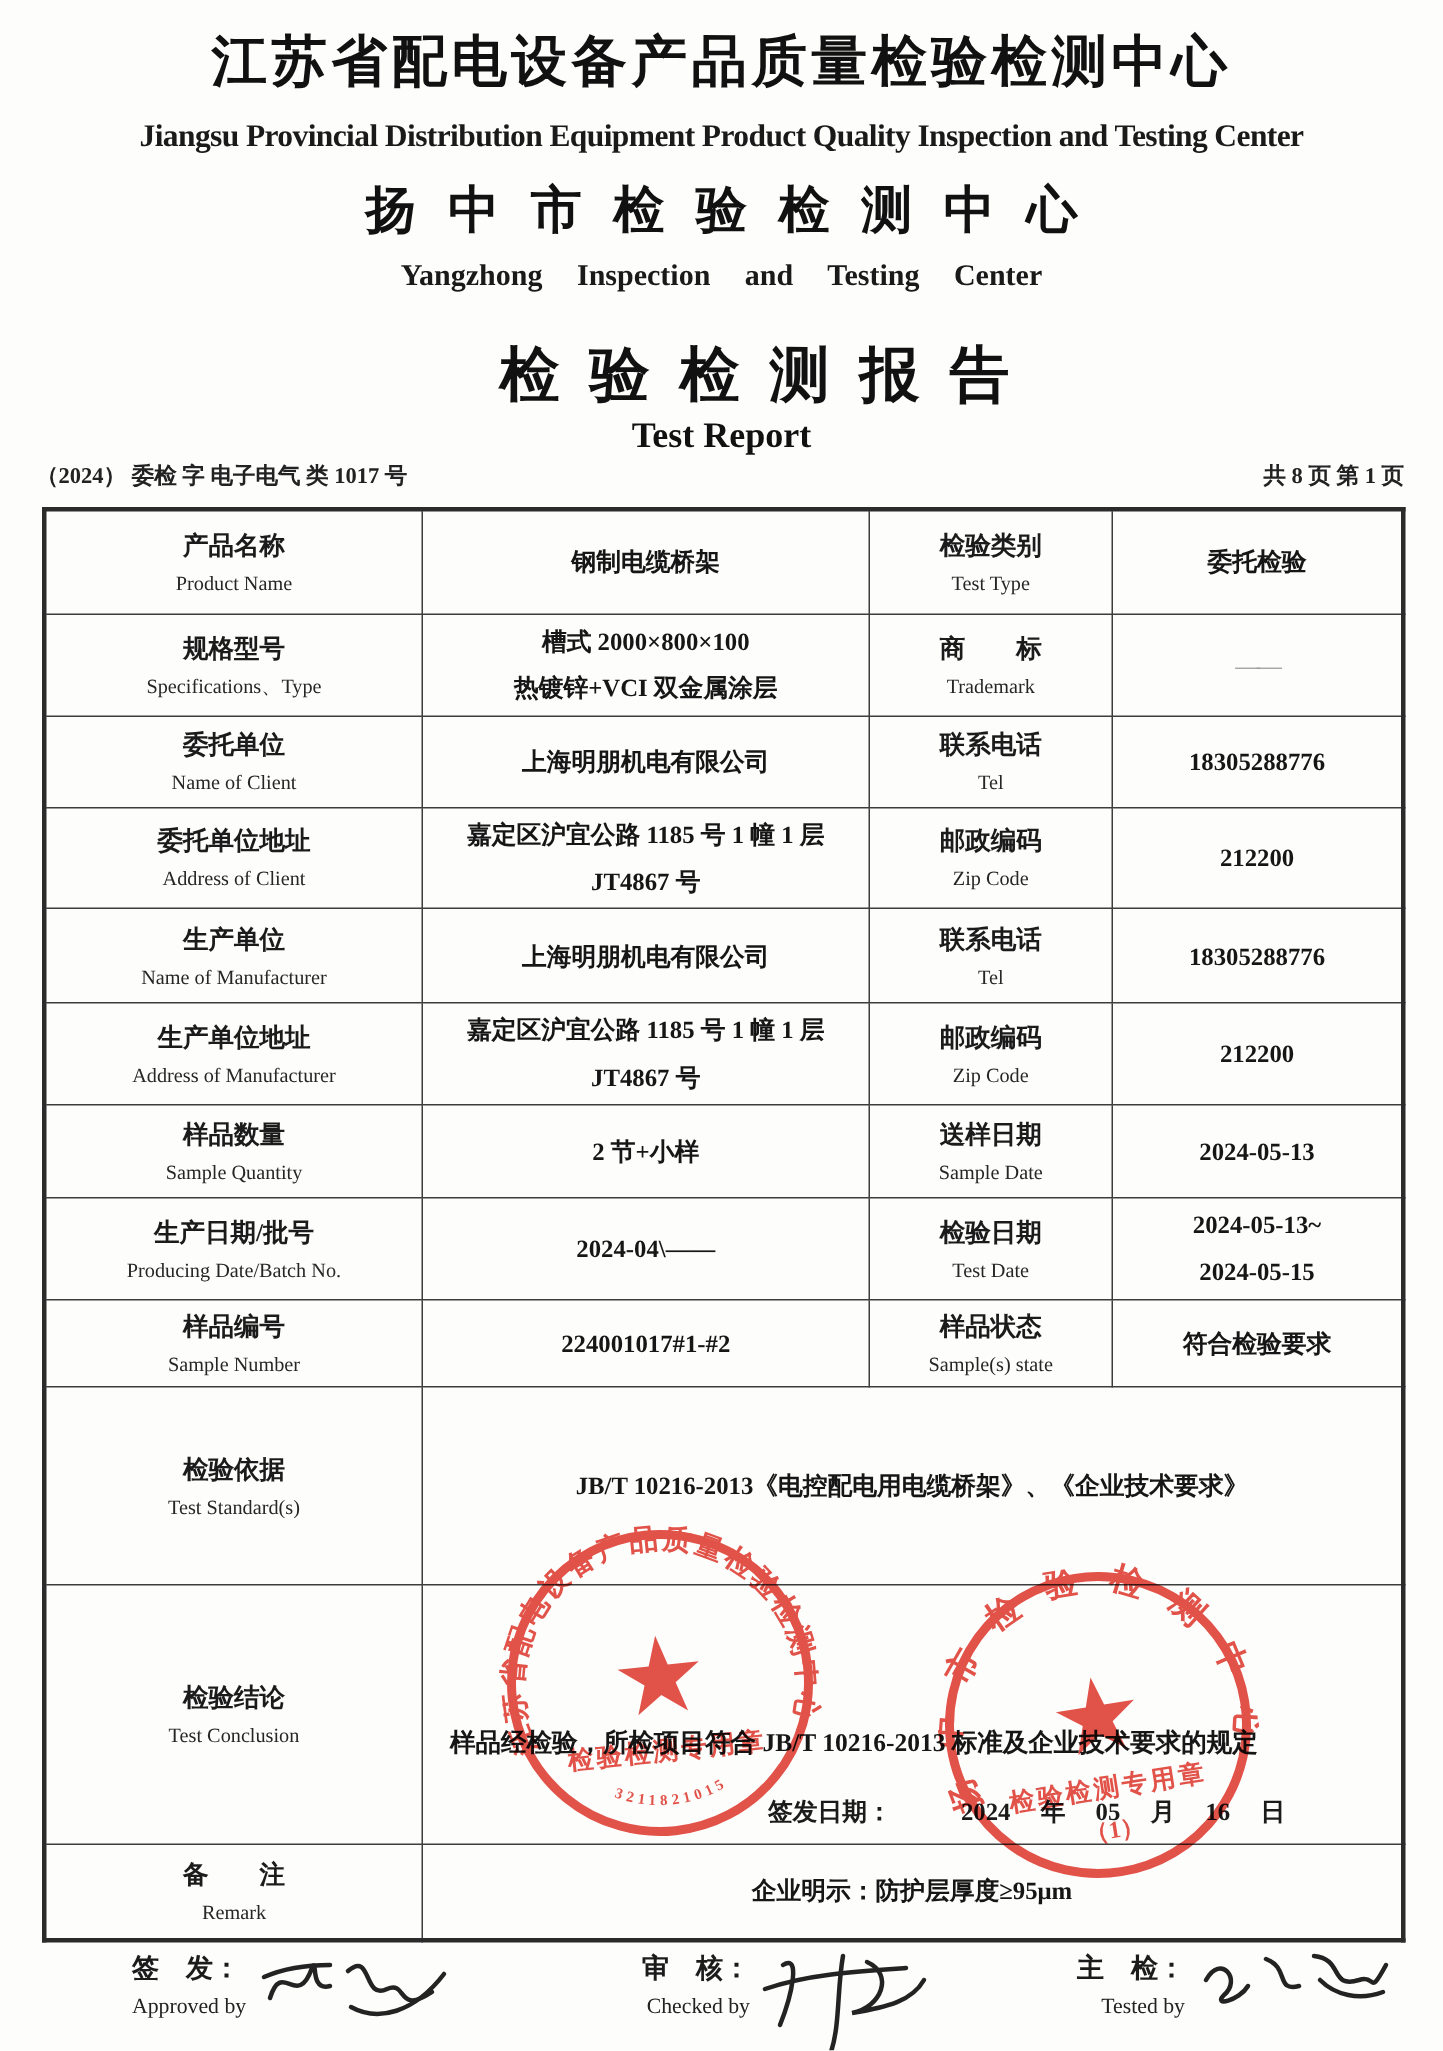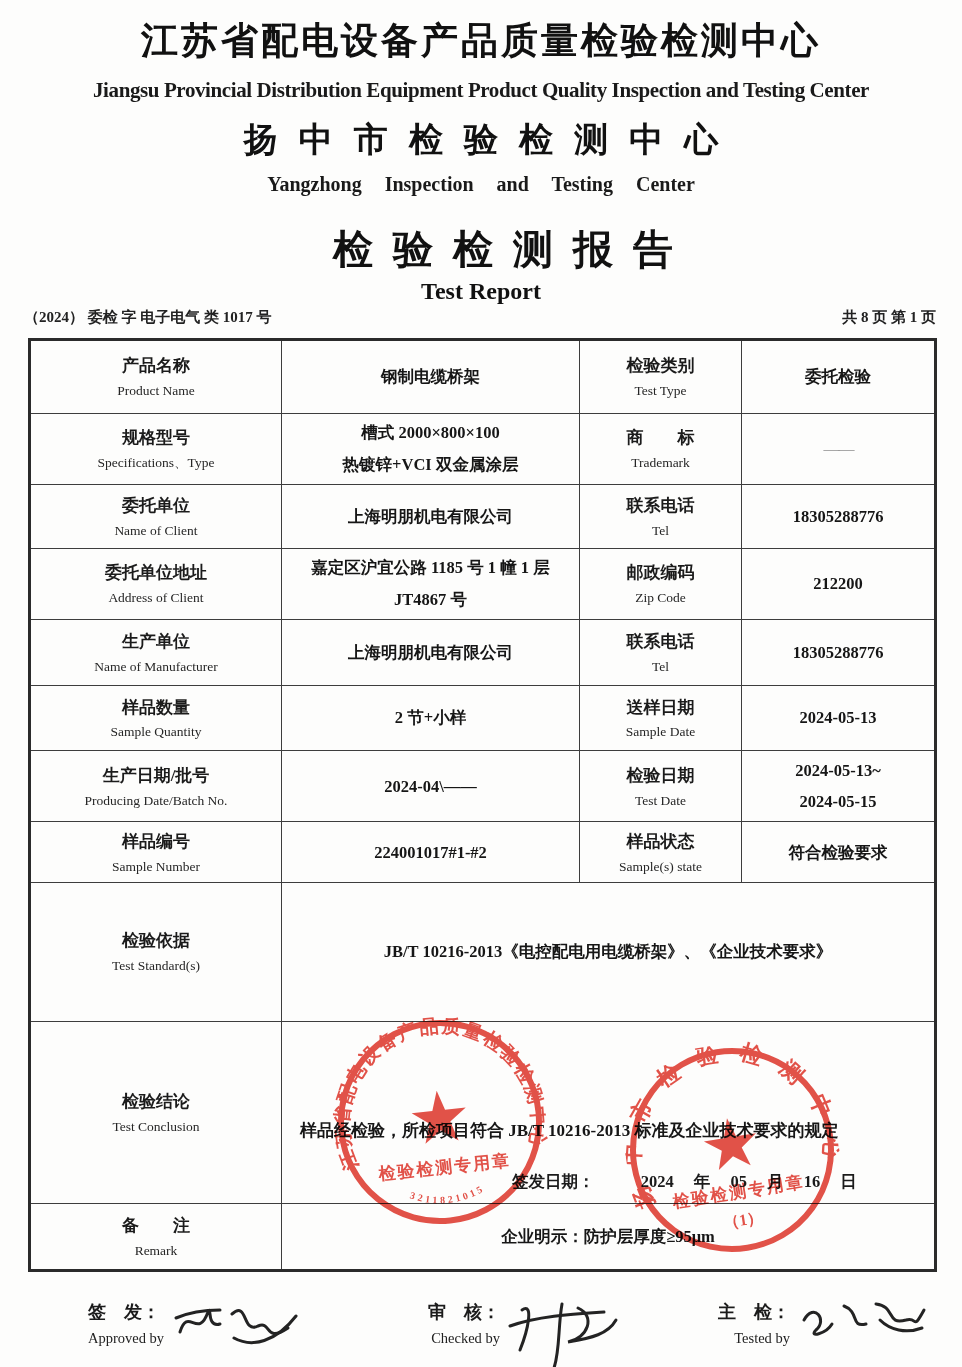--- a/index.html
+++ b/index.html
@@ -173,20 +173,37 @@
           </td>
       <td>
         <div class="lcn">联系电话</div>
         <div class="len">Tel</div>
       </td>
       <td>
             <div class="vtxt">18305288776</div>
           </td>
     </tr>
 
+    <tr style="height:62px">
+      <td>
+        <div class="lcn">生产单位地址</div>
+        <div class="len">Address of Manufacturer</div>
+      </td>
+      <td>
+        <div class="vtxt">嘉定区沪宜公路 1185 号 1 幢 1 层</div>
+        <div class="vtxt">JT4867 号</div>
+      </td>
+      <td>
+        <div class="lcn">邮政编码</div>
+        <div class="len">Zip Code</div>
+      </td>
+      <td>
+            <div class="vtxt">212200</div>
+          </td>
+    </tr>
 
     <tr style="height:62px">
       <td>
         <div class="lcn">样品数量</div>
         <div class="len">Sample Quantity</div>
       </td>
       <td>
             <div class="vtxt">2 节+小样</div>
           </td>
       <td>

